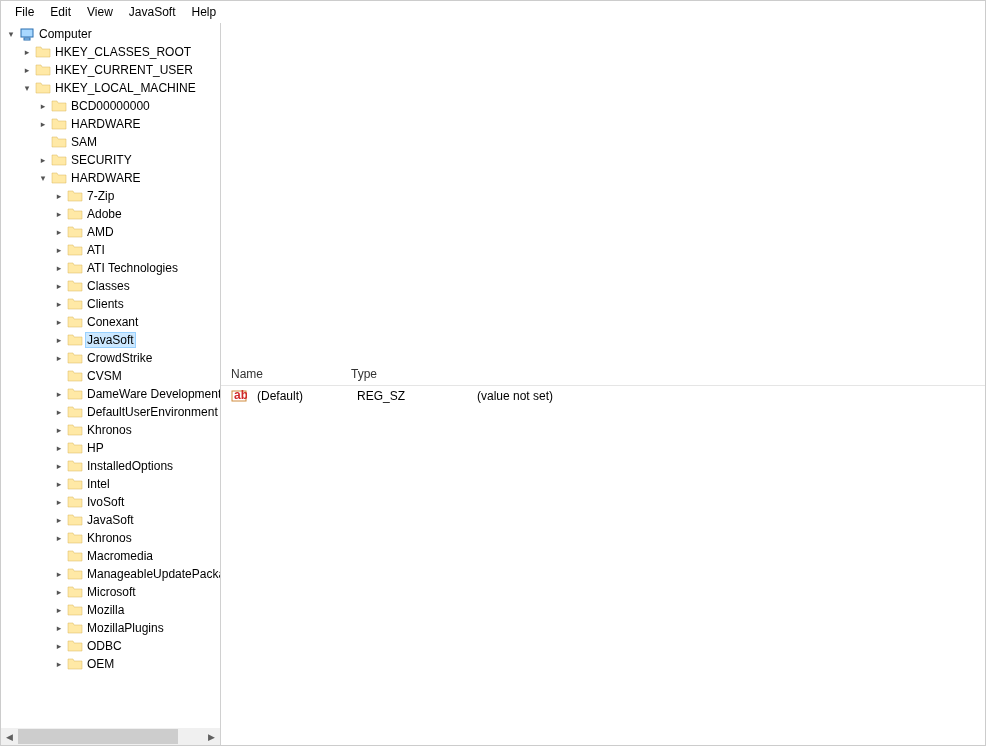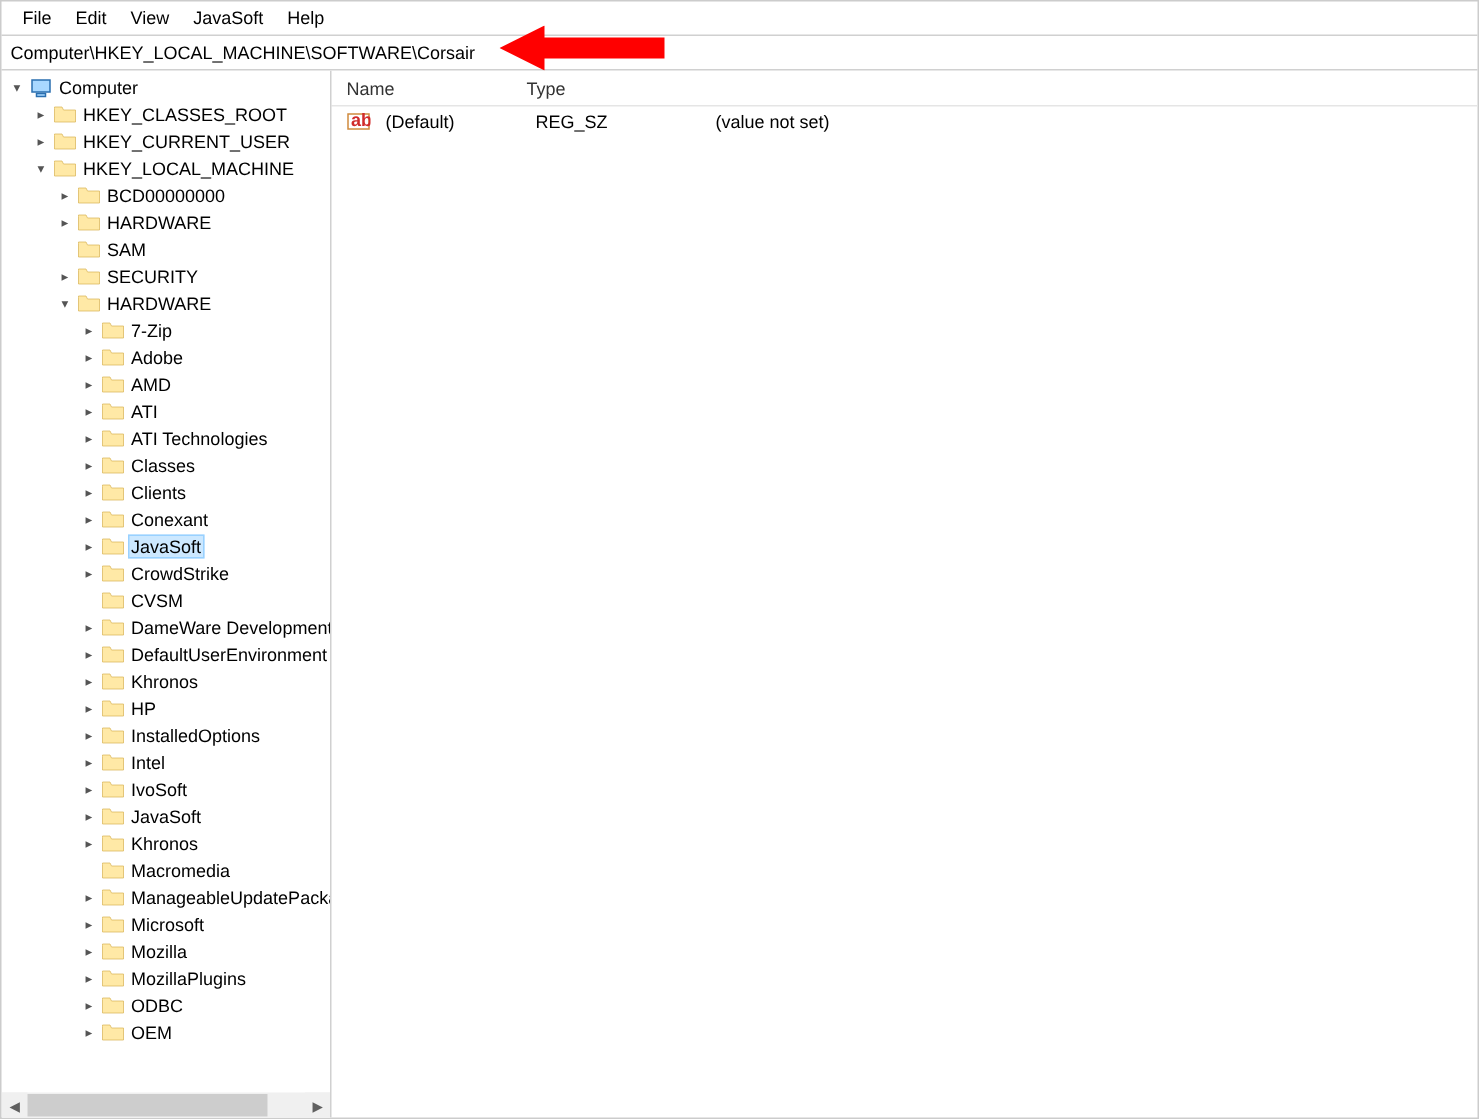--- a/index.html
+++ b/index.html
@@ -15,21 +15,21 @@
   .body { flex: 1; display: flex; overflow: hidden; }
   .tree-panel { width: 220px; border-right: 1px solid #d0d0d0; overflow-x: auto; overflow-y: hidden; padding-top: 2px; position: relative; }
   .tree-inner { width: 260px; }
   .tree-row { display: flex; align-items: center; height: 18px; white-space: nowrap; cursor: default; padding-right: 4px; }
   .tree-row .expander { width: 12px; text-align: center; color: #555; font-size: 9px; user-select: none; display: inline-flex; align-items: center; justify-content: center; }
   .tree-row .expander.none { visibility: hidden; }
   .tree-row .ticon { width: 16px; height: 14px; margin: 0 2px; display: inline-flex; align-items: center; justify-content: center; }
   .tree-row .label { padding: 0 2px; }
   .tree-row.selected .label { background: #cce8ff; border: 1px solid #99d1ff; padding: 0 1px; }
   .indent { display: inline-block; }
-  .list-panel { flex: 1; display: flex; flex-direction: column; }
+  .list-panel { flex: 1; display: flex; flex-direction: column; justify-content: center; }
   .list-header { display: flex; border-bottom: 1px solid #e5e5e5; height: 24px; align-items: center; }
   .list-header .col { padding: 4px 10px; color: #333; border-right: 1px solid transparent; }
   .list-row { display: flex; align-items: center; height: 20px; padding-left: 4px; }
   .list-row .vicon { width: 28px; height: 16px; margin-right: 4px; display:inline-flex; align-items:center; justify-content:center;}
   .col-name { width: 120px; }
   .col-type { width: 120px; }
   .col-data { flex: 1; }
   .hscroll-track { position: absolute; bottom: 0; left: 0; right: 0; height: 17px; background: #f0f0f0; display: flex; align-items: center; }
   .hscroll-btn { width: 17px; height: 17px; background: #f0f0f0; display:flex;align-items:center;justify-content:center;color:#606060;font-size:9px;}
   .hscroll-thumb { height: 15px; background: #cdcdcd; width: 160px; margin-left: 0; }
@@ -44,28 +44,20 @@
 
 
   <div class="menubar">
     <span class="menu">File</span>
     <span class="menu">Edit</span>
     <span class="menu">View</span>
     <span class="menu">JavaSoft</span>
     <span class="menu">Help</span>
   </div>
 
-  <div class="addressbar-row">
-    <input class="addressbar" value="Computer\HKEY_LOCAL_MACHINE\SOFTWARE\Corsair" style="">
-    <div class="arrow-annotation">
-      <svg width="120" height="30" viewBox="0 0 120 30">
-        <polygon points="0,15 30,0 30,8 110,8 110,22 30,22 30,30" fill="#ff0000"></polygon>
-      </svg>
-    </div>
-  </div>
 
   <div class="body">
 
     <div class="tree-panel">
       <div class="tree-inner" id="tree-inner">
           <div class="tree-row">
             <span class="indent" style="width:4px"></span>
             <span class="expander">▾</span>
             <span class="ticon">
               <svg class="computer" width="16" height="14" viewBox="0 0 16 14">

